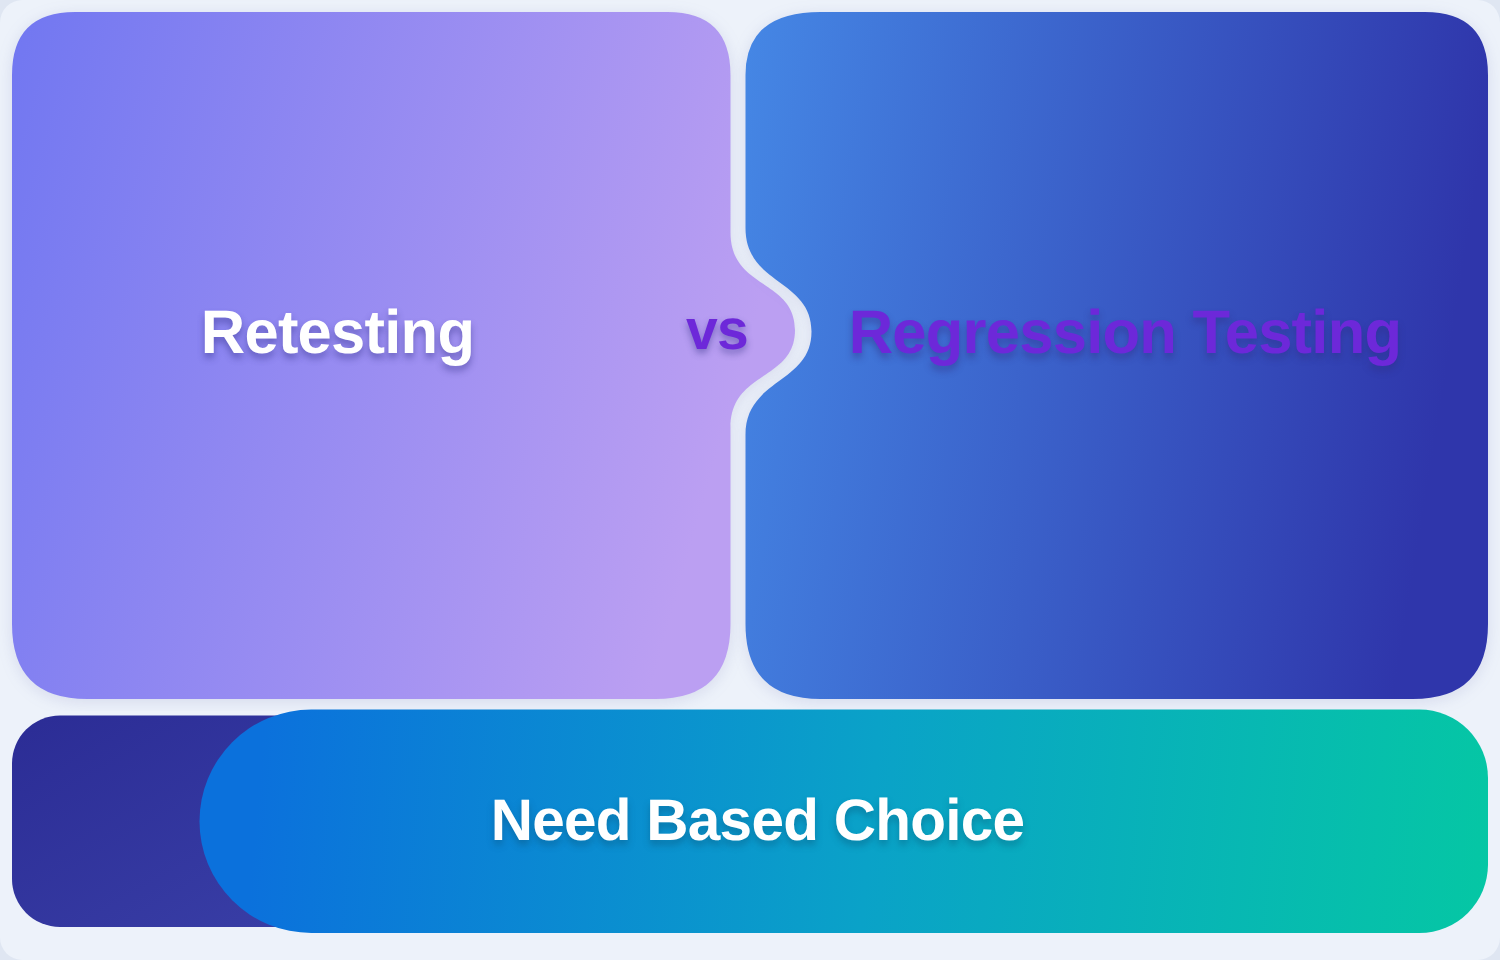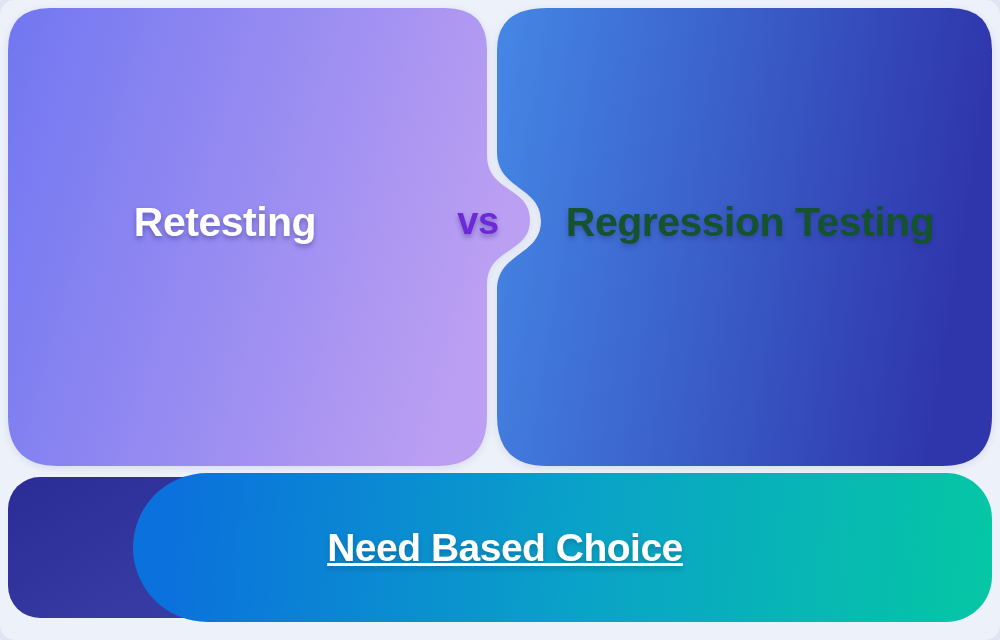--- a/index.html
+++ b/index.html
@@ -33,21 +33,20 @@
     letter-spacing: -0.5px;
     text-shadow: 0 3px 5px rgba(47, 45, 130, 0.45);
     user-select: none;
   }
   .label-left   { left: 225px; top: 222px; font-size: 41px; }
   .label-vs     { left: 478px; top: 221px; font-size: 38px; }
   .label-right  { left: 750px; top: 222px; font-size: 41px; }
   .label-footer {
     left: 505px; top: 548px; font-size: 39px;
     text-shadow: 0 3px 5px rgba(8, 70, 100, 0.35);
-    text-decoration: underline;
   }
   .banner {
     position: absolute;
     left: 8px; top: 473px;
     width: 984px; height: 149px;
   }
   .banner-base {
     position: absolute;
     left: 0; top: 4px;
     width: 540px; height: 141px;
@@ -92,21 +91,21 @@
              V 290
              C 497 252 541 256 541 221
              C 541 186 497 190 497 152
              V 50 Q 497 8 547 8 Z"></path>
   </svg>
 
   <div class="label label-left" style="color: rgb(255, 255, 255);">Retesting</div>
 
   <div class="label label-vs">vs</div>
 
-  <div class="label label-right" style="color: #14532d; text-align: right;">Regression Testing</div>
+  <div class="label label-right" style="color: #6d28d9; text-align: right;">Regression Testing</div>
 
   <div class="banner">
     <div class="banner-base" style="--g1: #2b2c95; --g2: #4149b0;"></div>
     <div class="banner-pill" style="--g1: #0b71dc; --gm: #0aa2c8; --g2: #05c7a4;"></div>
   </div>
 
   <div class="label label-footer" style="color: rgb(255, 255, 255);">Need Based Choice</div>
 
 </div>
 

